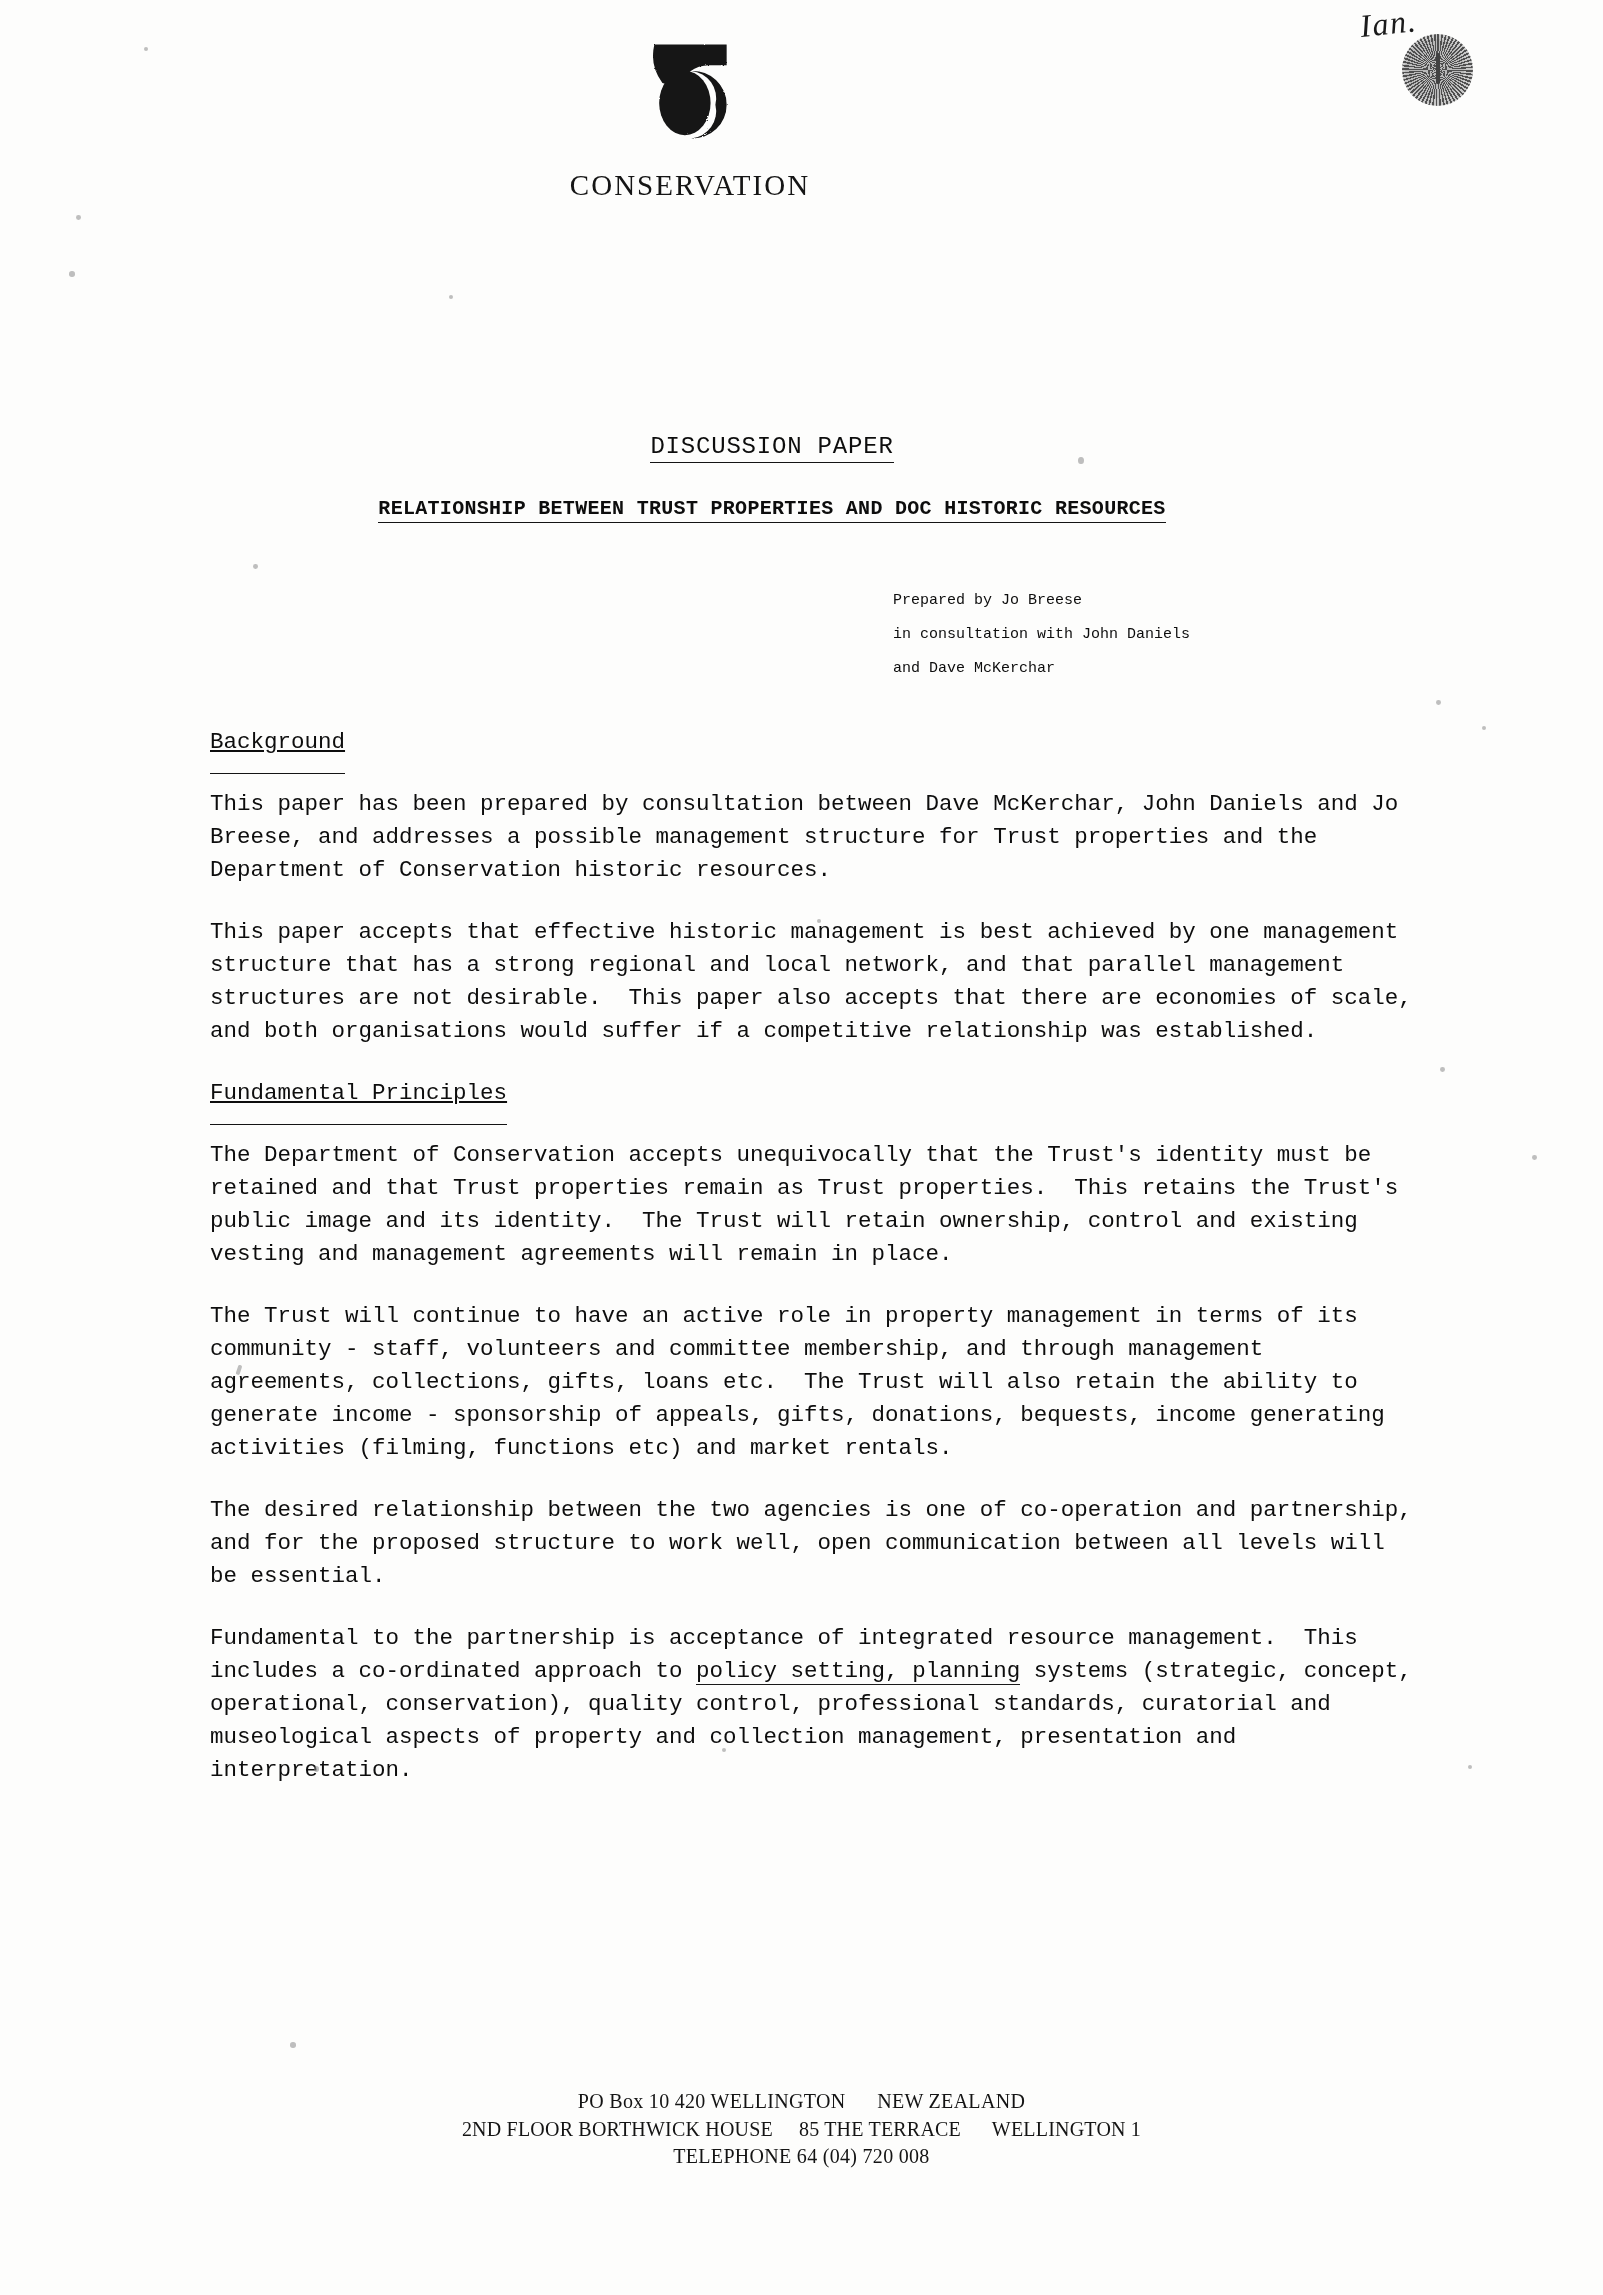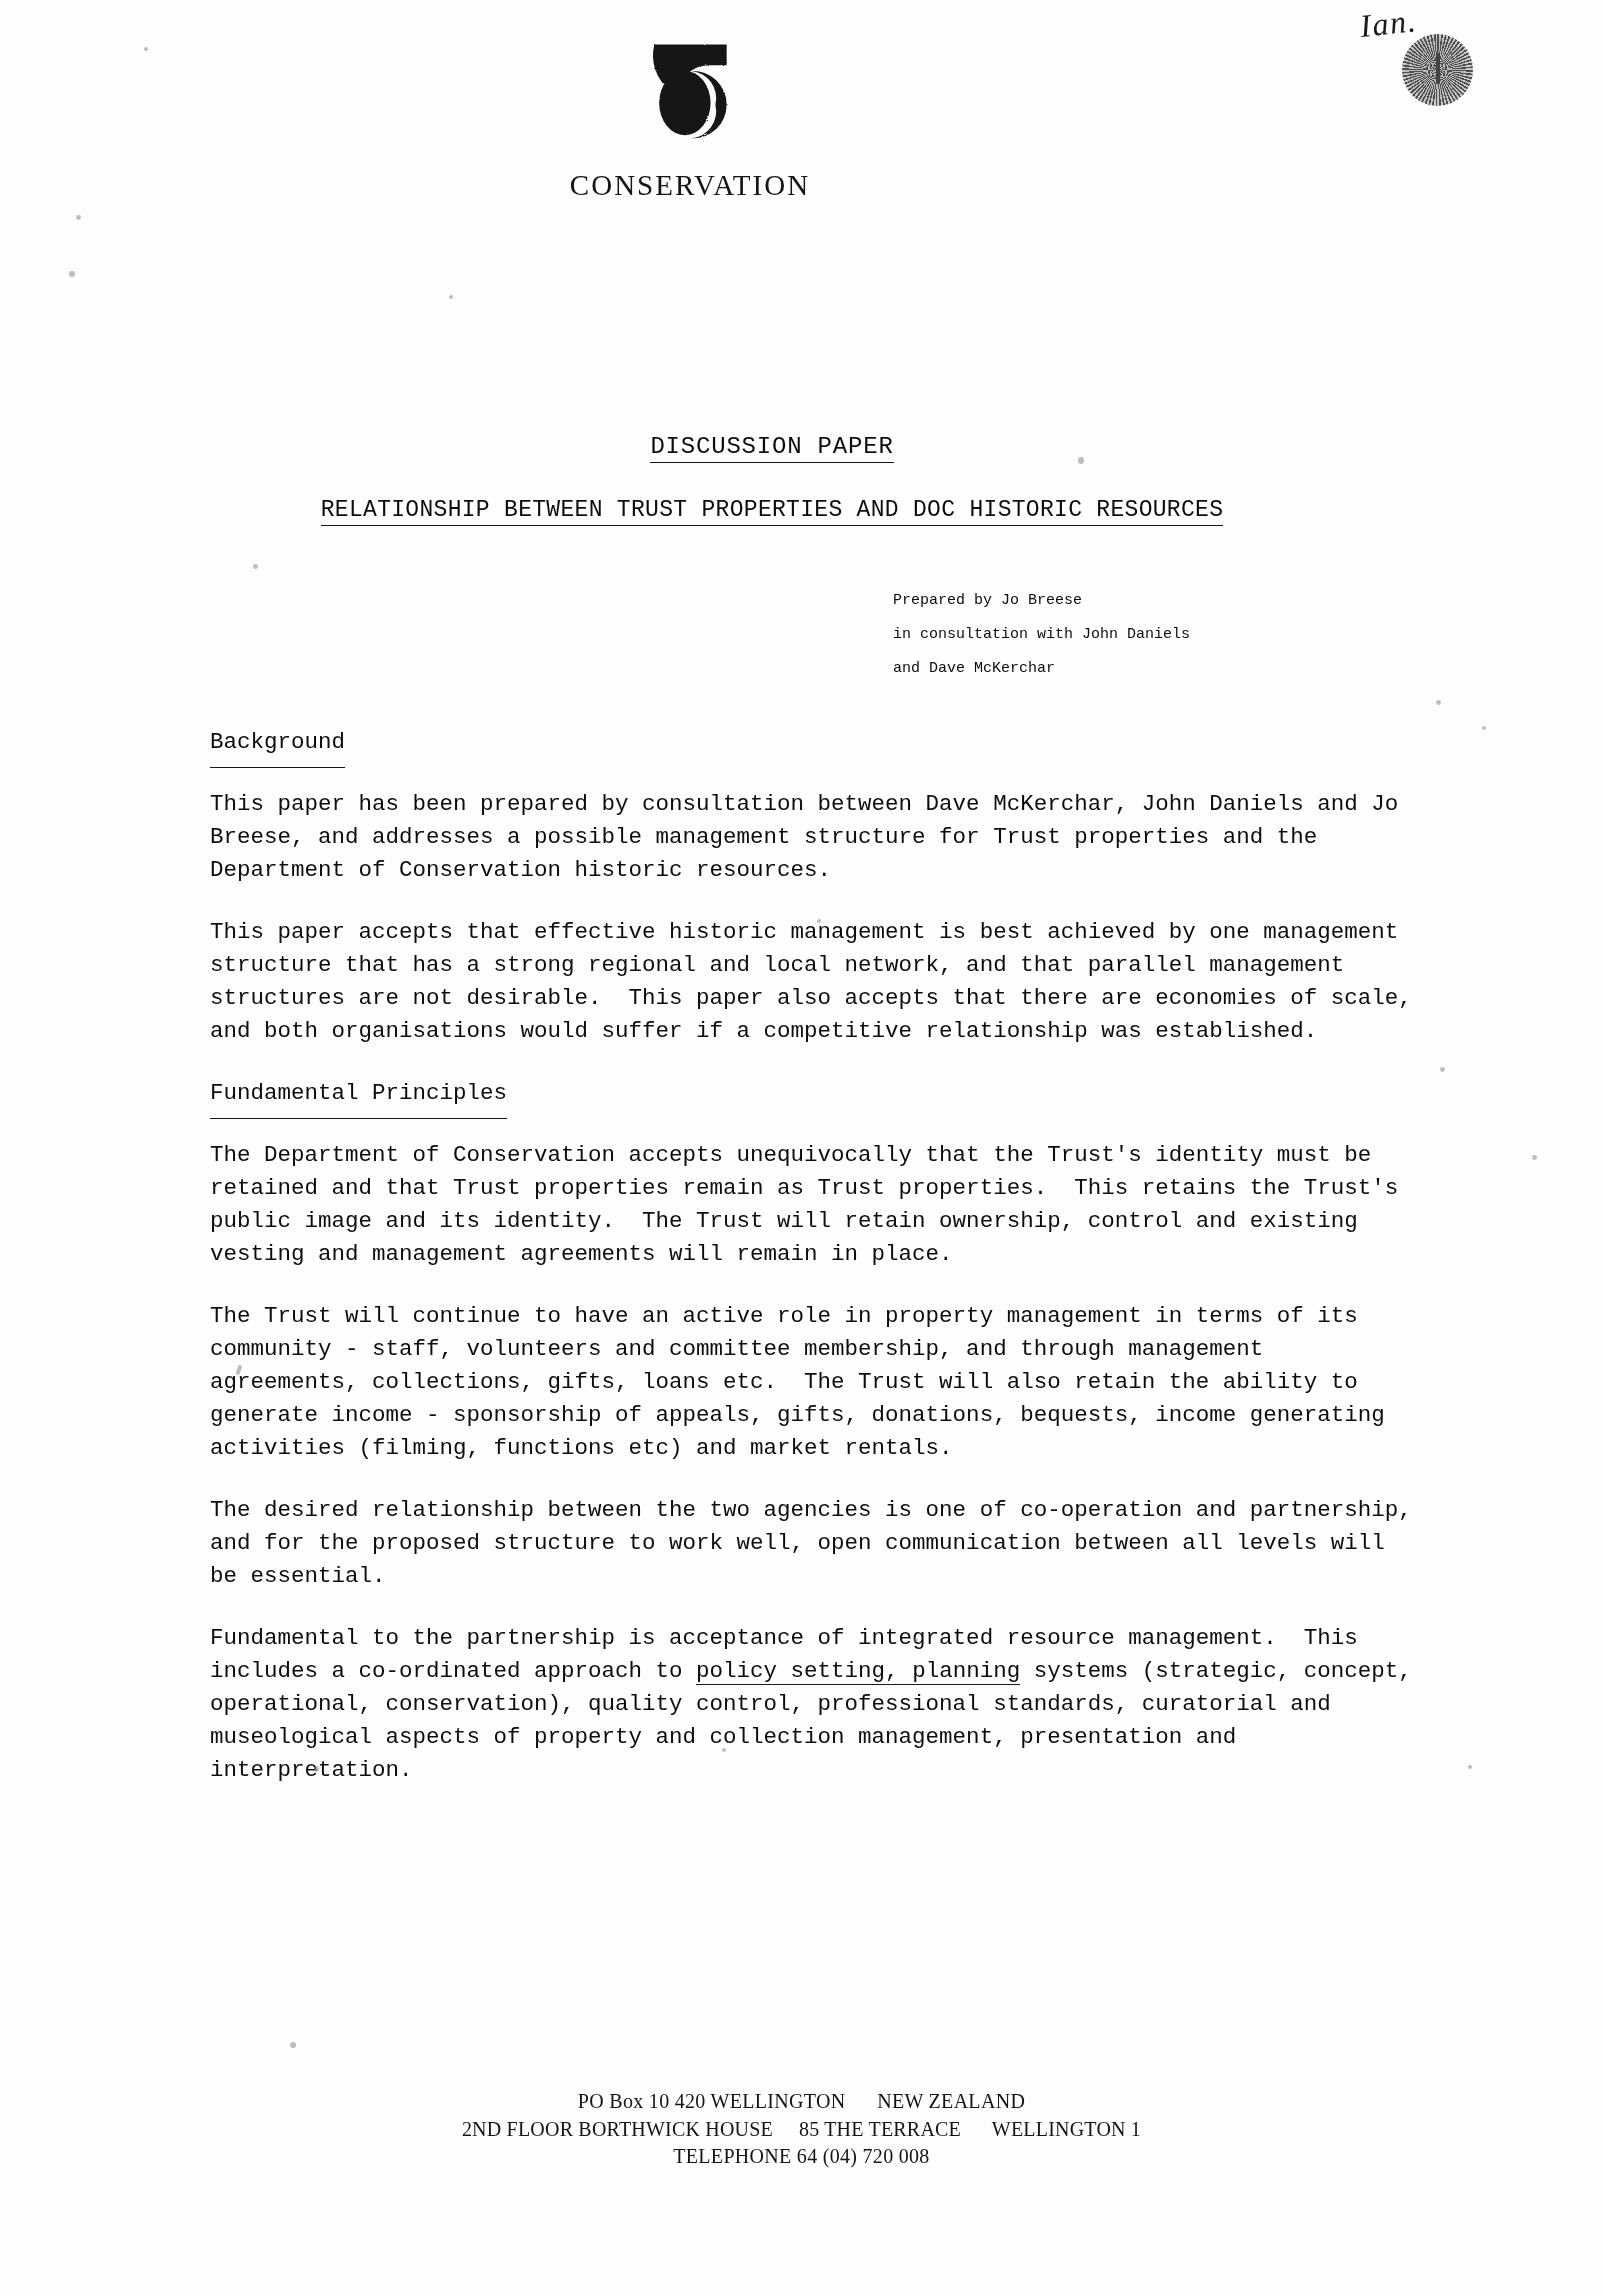--- a/index.html
+++ b/index.html
@@ -102,23 +102,23 @@
   }
 
   .title-main {
     font-size: 24px;
     letter-spacing: 0.8px;
     font-weight: 400;
   }
 
   .title-sub {
     margin-top: 37px;
-    font-size: 23px;
+    font-size: 20px;
     letter-spacing: 0.3px;
-    font-weight: 400;
+    font-weight: 700;
   }
 
   .u {
     border-bottom: 1.6px solid #141414;
     padding-bottom: 2.4px;
   }
 
   
   .byline {
     position: absolute;
@@ -140,21 +140,22 @@
     line-height: 33px;
   }
 
   .sec-head {
     font-size: 22.5px;
     margin: 0 0 29px 0;
     display: block;
   }
   .sec-head span {
     border-bottom: 1.6px solid #141414;
-    padding-bottom: 12px;
+    padding-bottom: 18px;
+    text-decoration: underline;
   }
 
   .para {
     margin: 0 0 29px 0;
     white-space: pre-wrap;
   }
 
   .gap-before { margin-top: 27px; }
 
   .inline-u {

